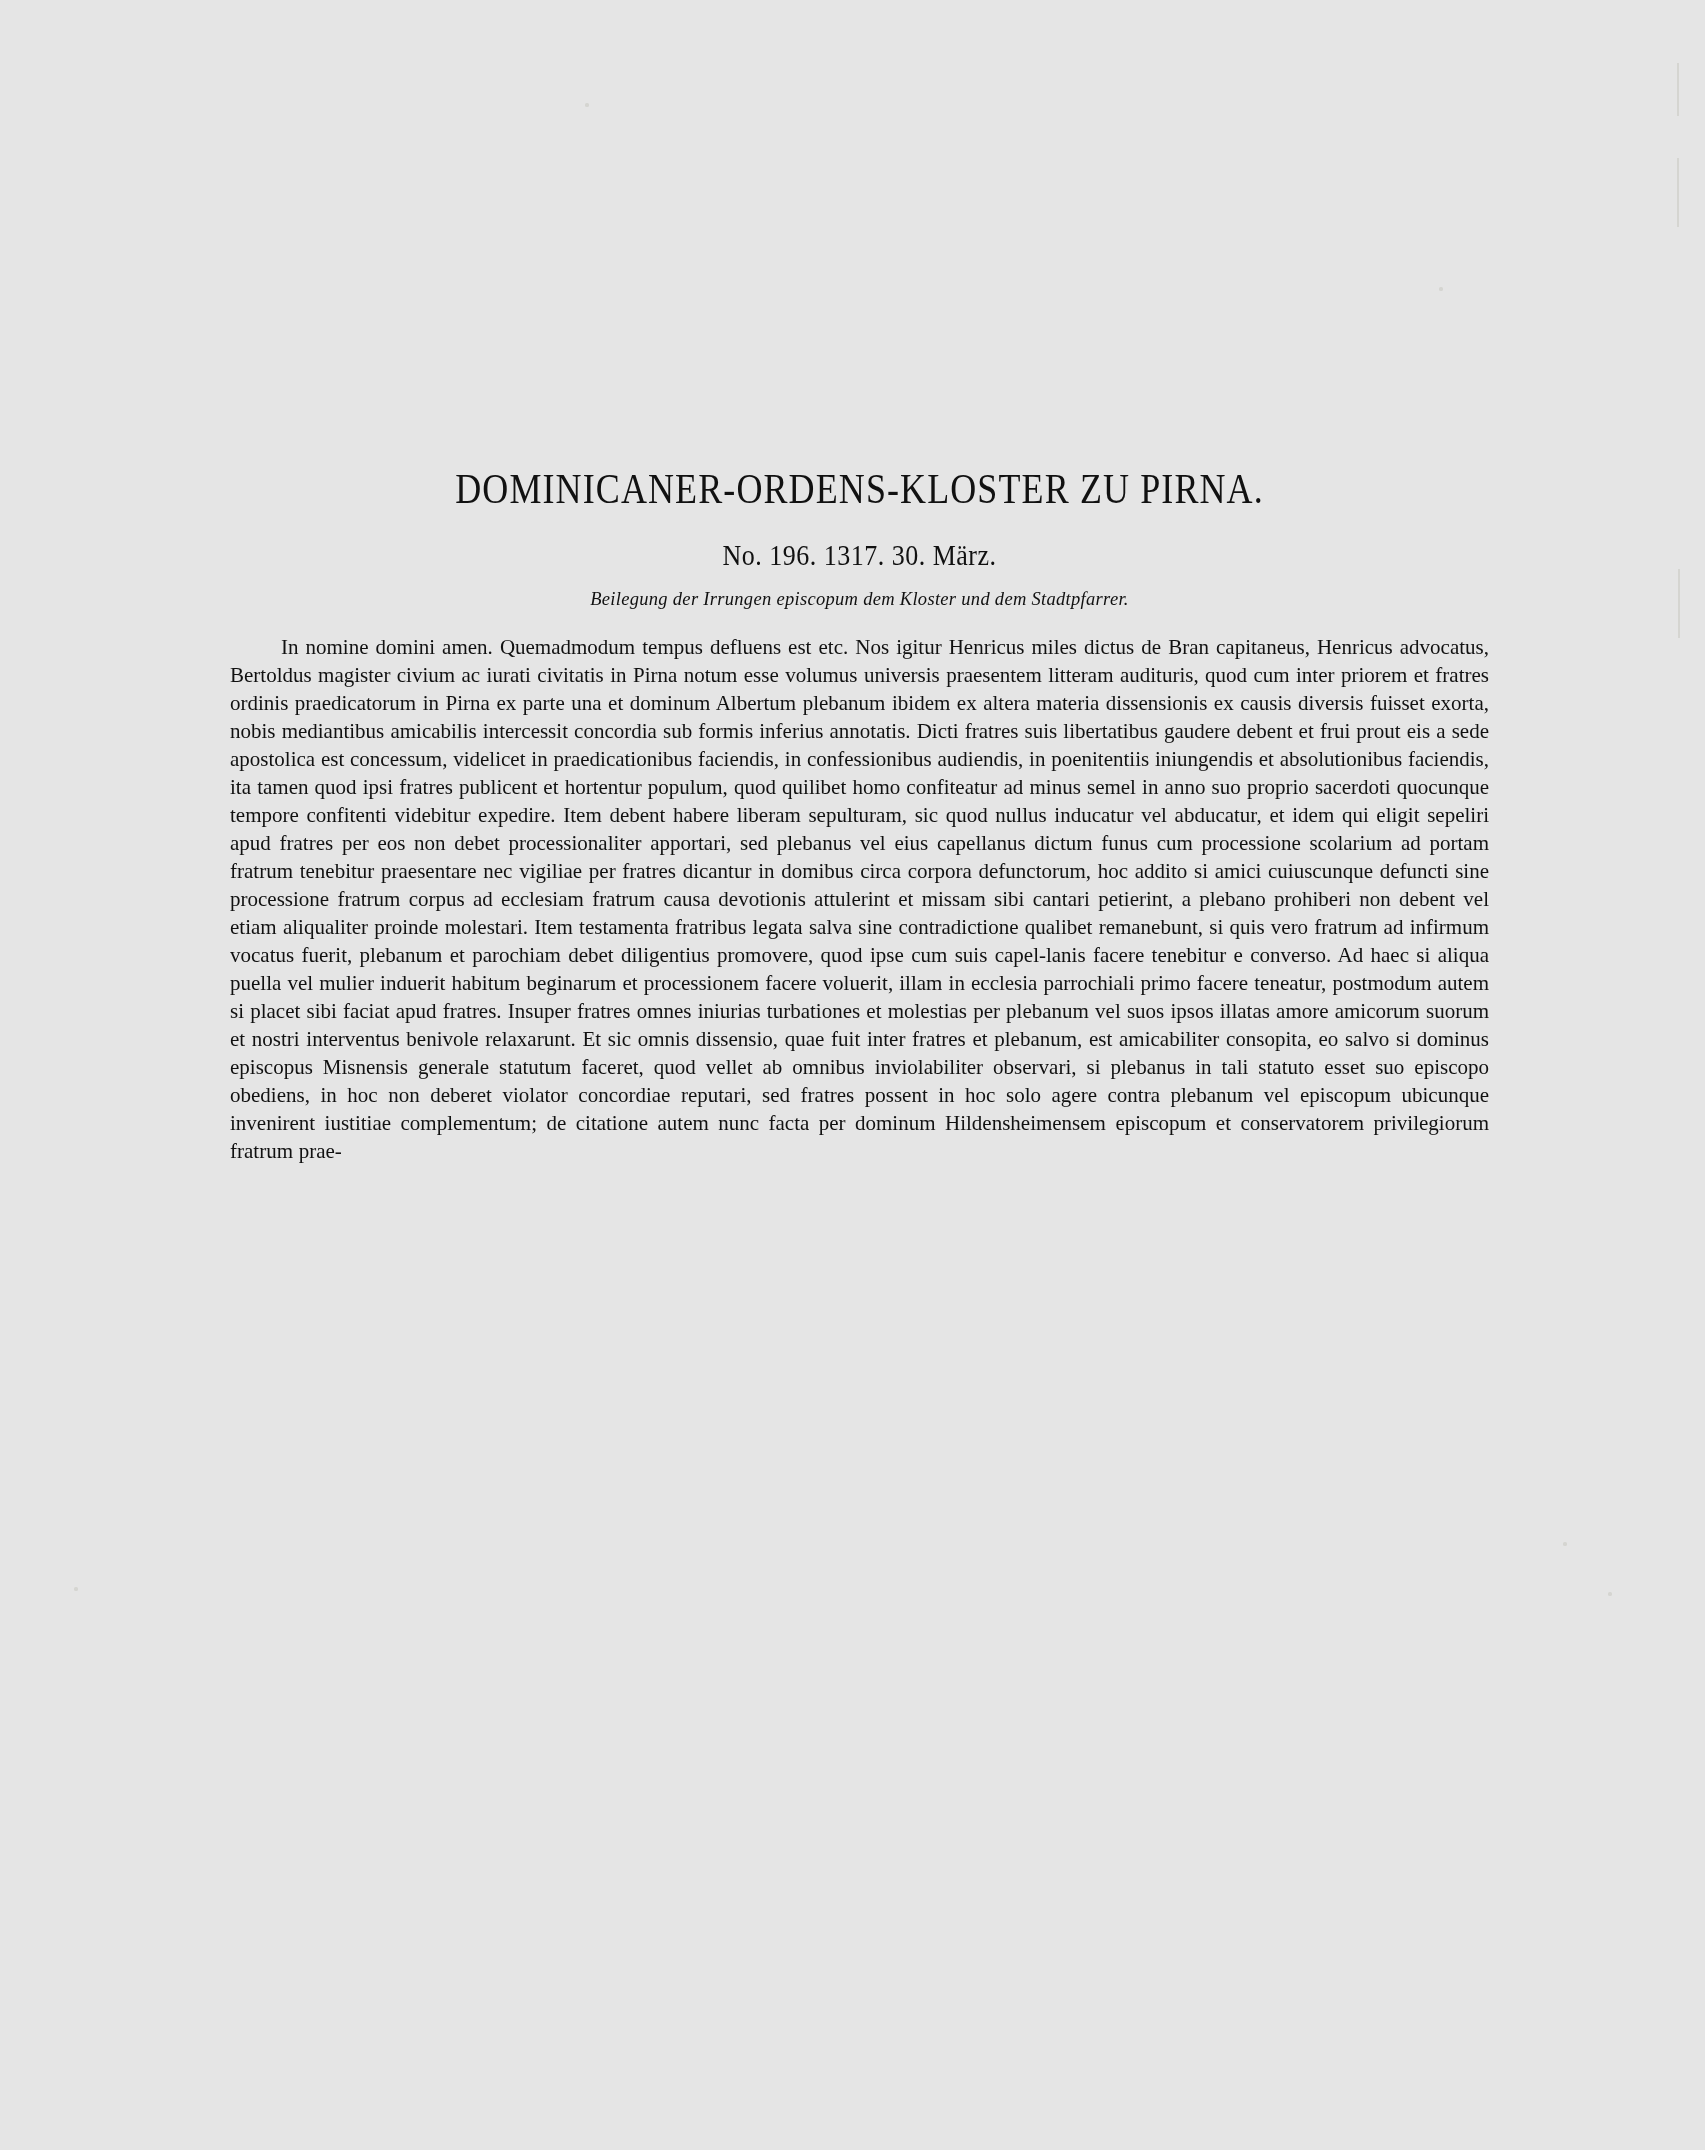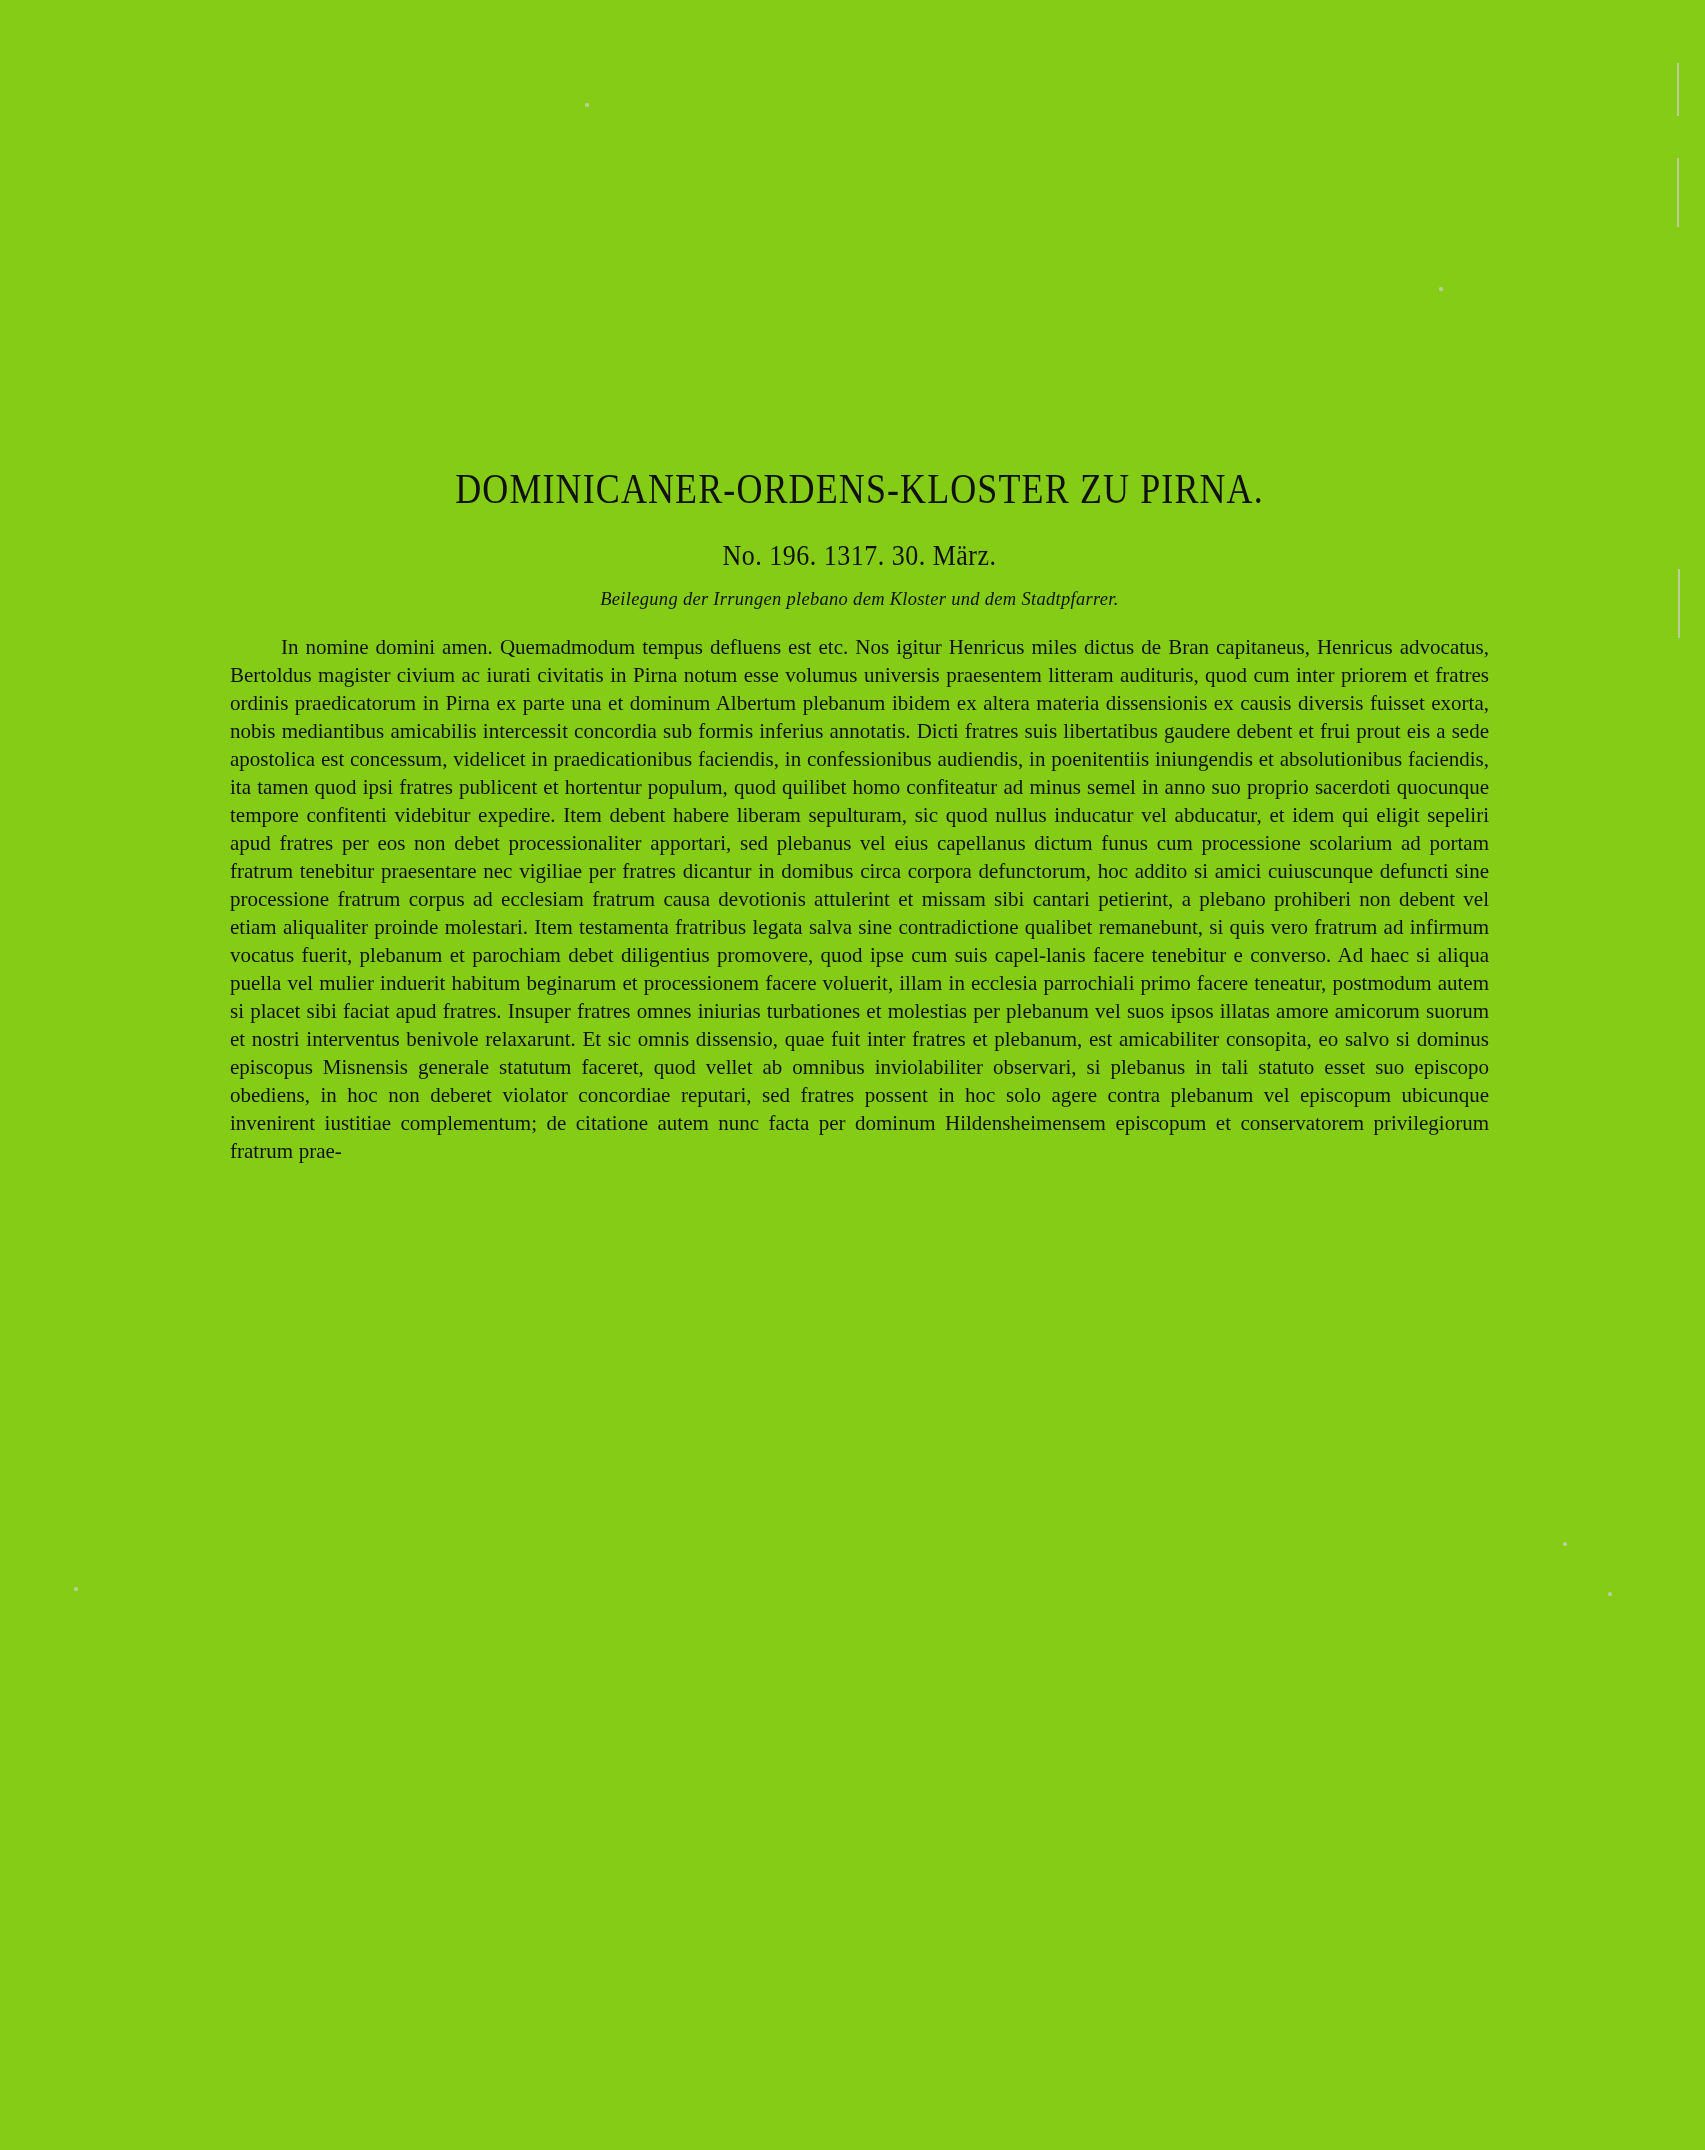--- a/index.html
+++ b/index.html
@@ -8,21 +8,21 @@
     background: #ffffff;
   }
   body {
     font-family: "Liberation Serif", "DejaVu Serif", serif;
     color: #111111;
   }
   .page {
     position: relative;
     width: 1705px;
     height: 2151px;
-    background: #84cc16;
+    background: #e5e5e5;
     overflow: hidden;
   }
 
   
   .artifact {
     position: absolute;
     background: #cfcfc9;
     opacity: 0.75;
   }
   .artifact.dot { width: 3.7px; height: 3.7px; border-radius: 50%; }
@@ -90,21 +90,21 @@
   <span class="artifact dot" style="left:74px; top:1587px;"></span>
   <span class="artifact dot" style="left:1608px; top:1592px;"></span>
   <span class="artifact dot" style="left:1563px; top:1542px;"></span>
 
   <div class="content">
 
     <h1 class="doc-title">DOMINICANER-ORDENS-KLOSTER ZU PIRNA.</h1>
 
     <div class="doc-number">No. 196.   1317.   30. März.</div>
 
-    <div class="doc-caption">Beilegung der Irrungen plebano dem Kloster und dem Stadtpfarrer.</div>
+    <div class="doc-caption">Beilegung der Irrungen episcopum dem Kloster und dem Stadtpfarrer.</div>
 
     <div class="body-text">
       <p>In nomine domini amen. Quemadmodum tempus defluens est etc. Nos igitur Henricus miles dictus de Bran capitaneus, Henricus advocatus, Bertoldus magister civium ac iurati civitatis in Pirna notum esse volumus universis praesentem litteram audituris, quod cum inter priorem et fratres ordinis praedicatorum in Pirna ex parte una et dominum Albertum plebanum ibidem ex altera materia dissensionis ex causis diversis fuisset exorta, nobis mediantibus amicabilis intercessit concordia sub formis inferius annotatis. Dicti fratres suis libertatibus gaudere debent et frui prout eis a sede apostolica est concessum, videlicet in praedicationibus faciendis, in confessionibus audiendis, in poenitentiis iniungendis et absolutionibus faciendis, ita tamen quod ipsi fratres publicent et hortentur populum, quod quilibet homo confiteatur ad minus semel in anno suo proprio sacerdoti quocunque tempore confitenti videbitur expedire. Item debent habere liberam sepulturam, sic quod nullus inducatur vel abducatur, et idem qui eligit sepeliri apud fratres per eos non debet processionaliter apportari, sed plebanus vel eius capellanus dictum funus cum processione scolarium ad portam fratrum tenebitur praesentare nec vigiliae per fratres dicantur in domibus circa corpora defunctorum, hoc addito si amici cuiuscunque defuncti sine processione fratrum corpus ad ecclesiam fratrum causa devotionis attulerint et missam sibi cantari petierint, a plebano prohiberi non debent vel etiam aliqualiter proinde molestari. Item testamenta fratribus legata salva sine contradictione qualibet remanebunt, si quis vero fratrum ad infirmum vocatus fuerit, plebanum et parochiam debet diligentius promovere, quod ipse cum suis capel-lanis facere tenebitur e converso. Ad haec si aliqua puella vel mulier induerit habitum beginarum et processionem facere voluerit, illam in ecclesia parrochiali primo facere teneatur, postmodum autem si placet sibi faciat apud fratres. Insuper fratres omnes iniurias turbationes et molestias per plebanum vel suos ipsos illatas amore amicorum suorum et nostri interventus benivole relaxarunt. Et sic omnis dissensio, quae fuit inter fratres et plebanum, est amicabiliter consopita, eo salvo si dominus episcopus Misnensis generale statutum faceret, quod vellet ab omnibus inviolabiliter observari, si plebanus in tali statuto esset suo episcopo obediens, in hoc non deberet violator concordiae reputari, sed fratres possent in hoc solo agere contra plebanum vel episcopum ubicunque invenirent iustitiae complementum; de citatione autem nunc facta per dominum Hildensheimensem episcopum et conservatorem privilegiorum fratrum prae-</p>
     </div>
 
   </div>
 </div>
 
 
 </body></html>

